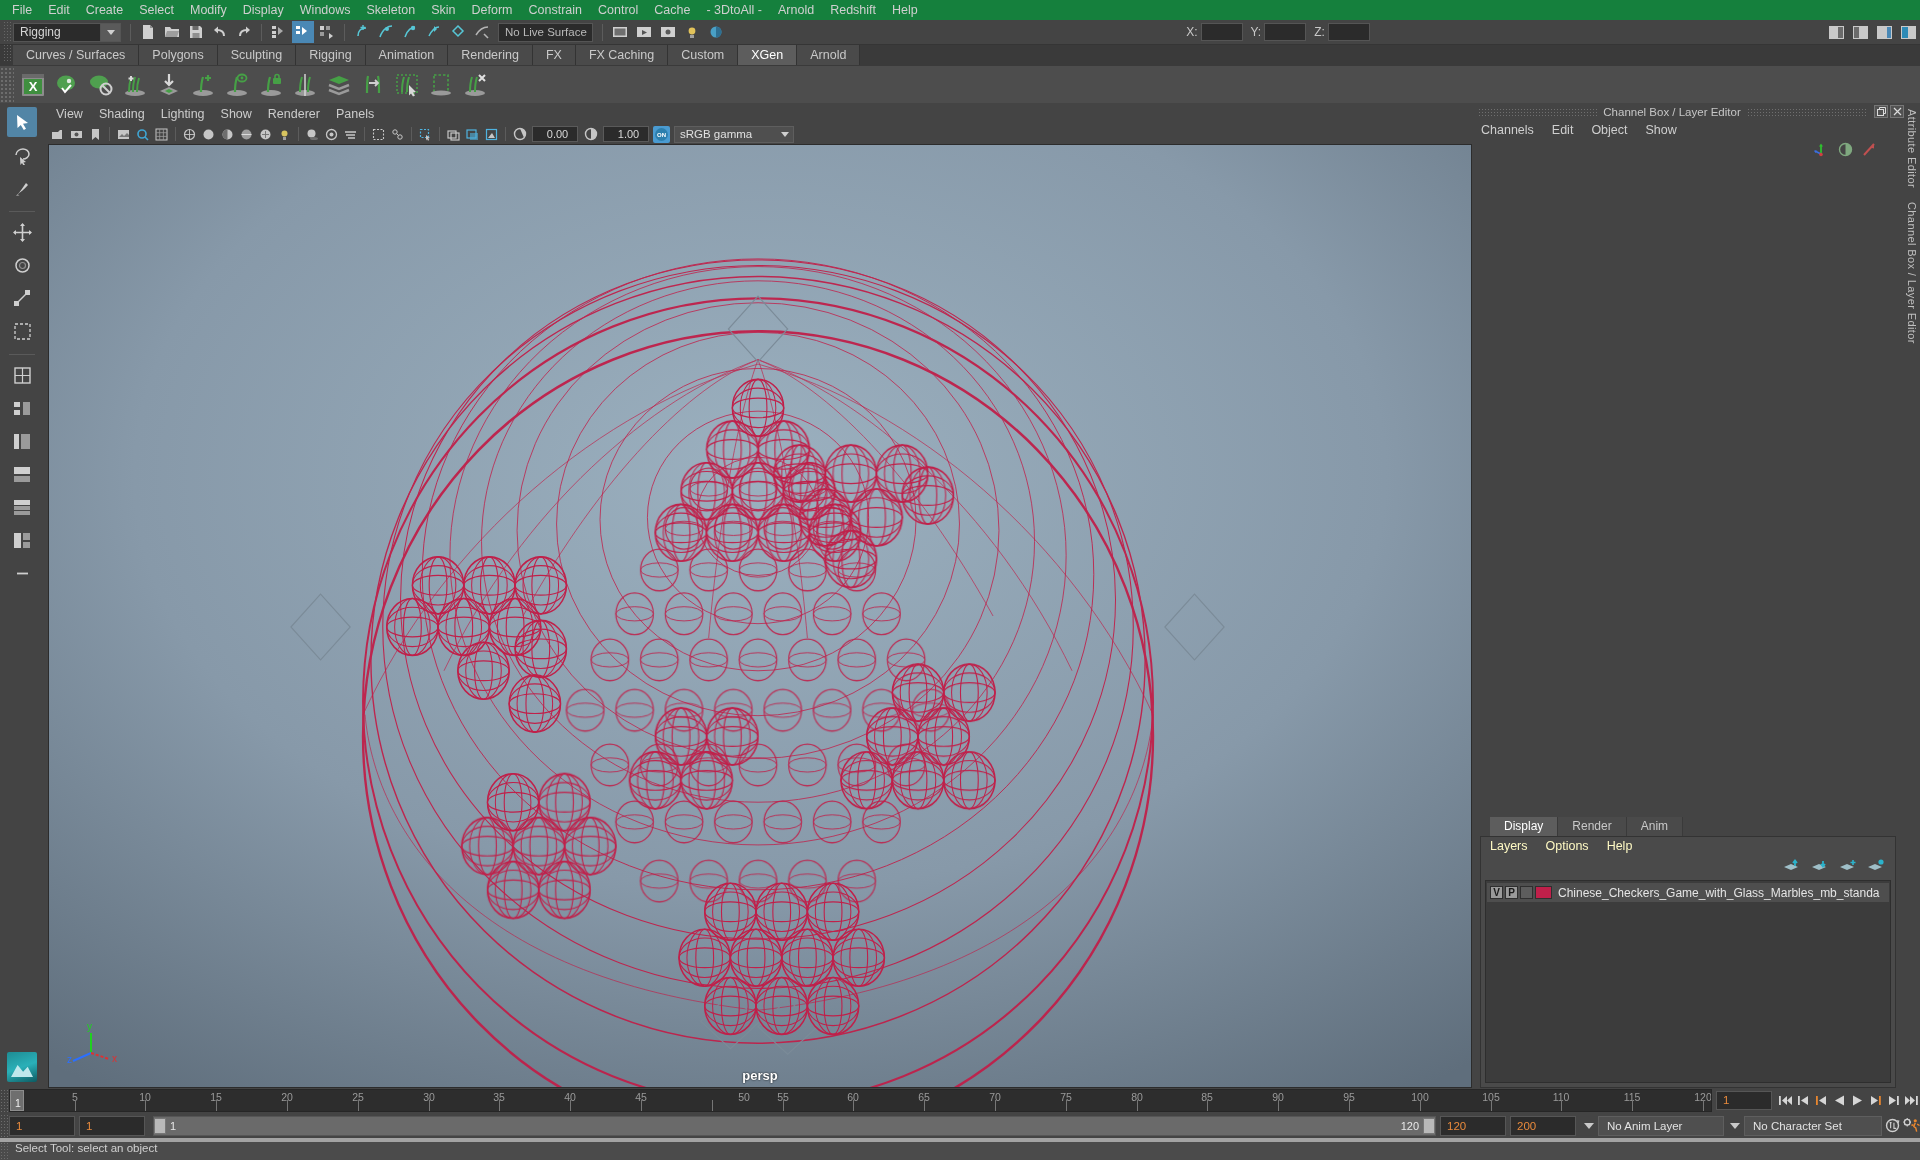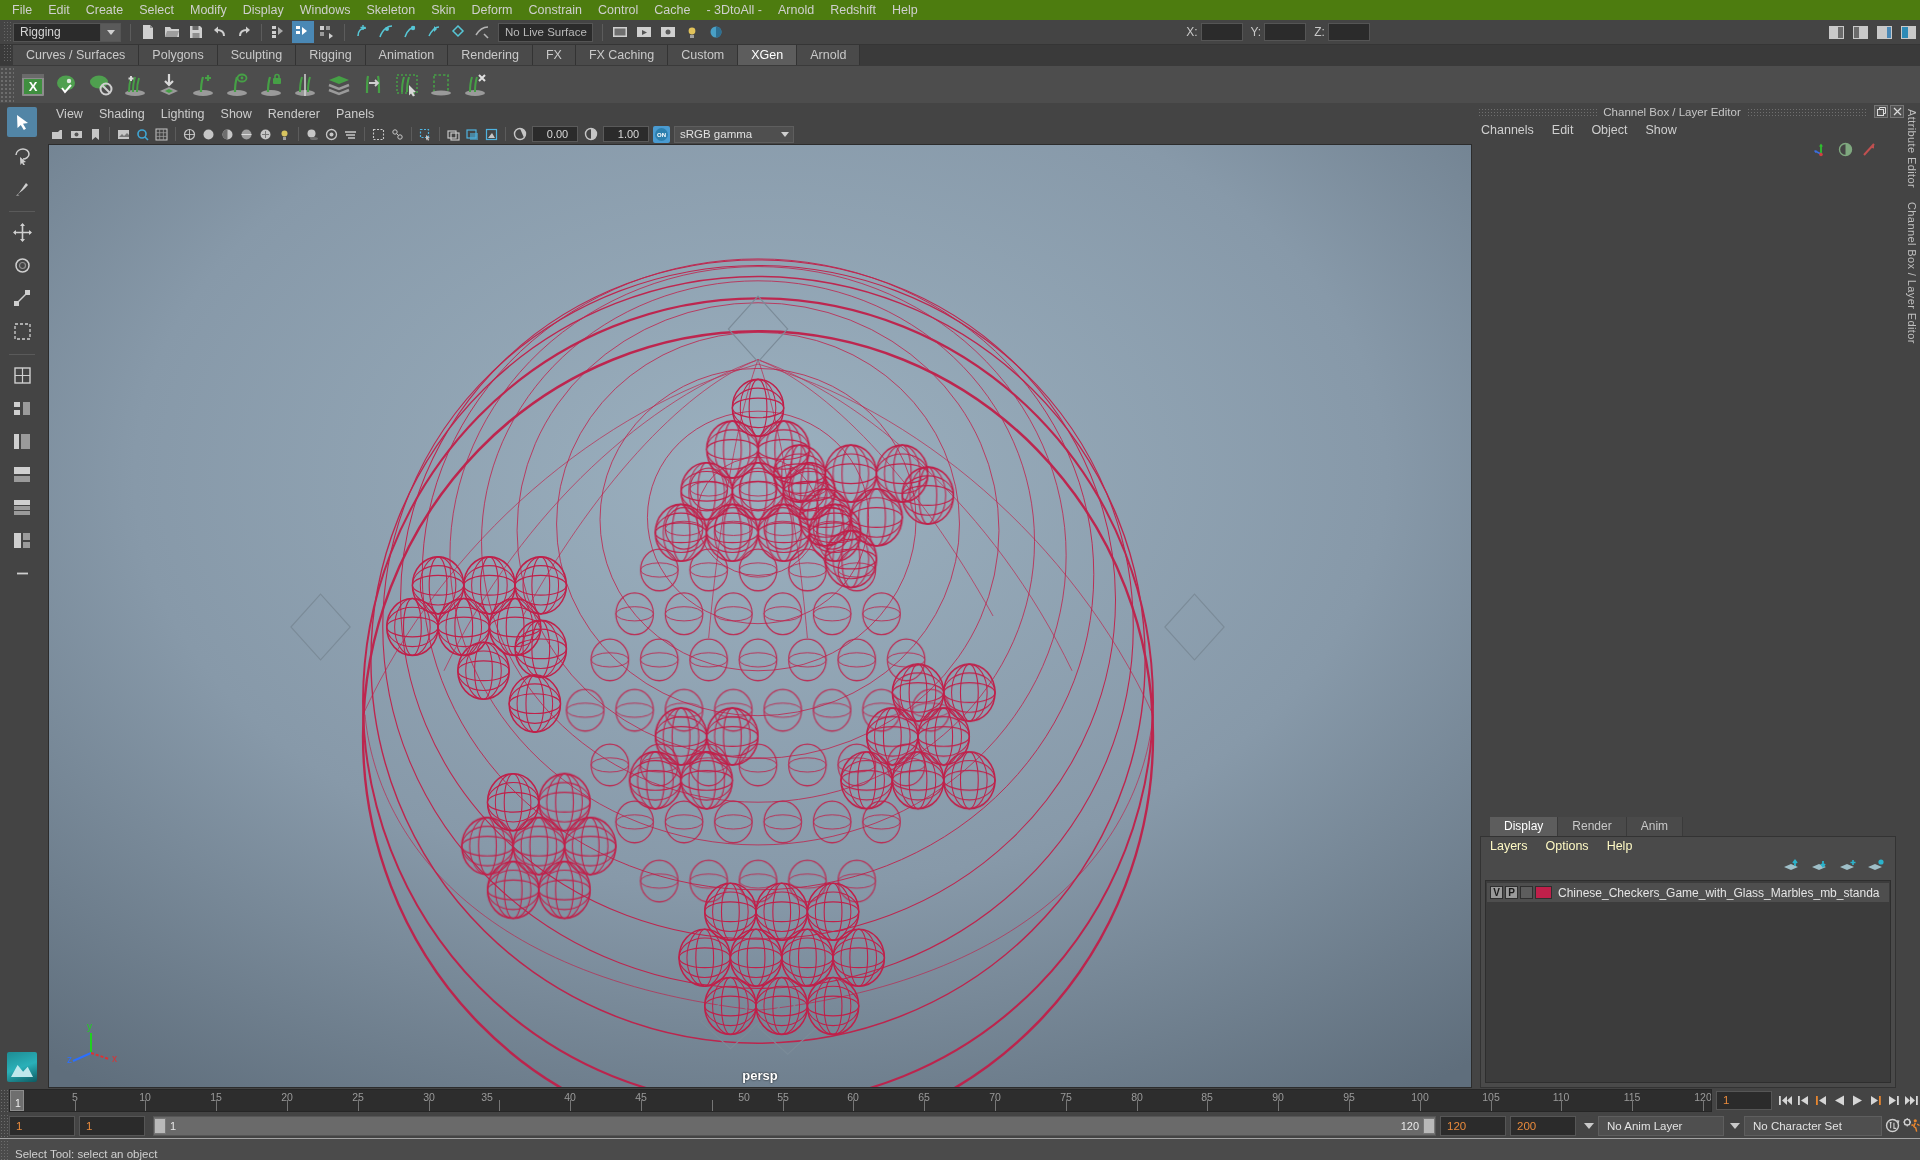--- a/index.html
+++ b/index.html
@@ -26,21 +26,21 @@
   .titlebar .logo:after{
     content:""; position:absolute;left:2px;bottom:1px;width:11px;height:6px;
     background:#9fd8dc; clip-path:polygon(0 100%,35% 10%,60% 55%,80% 25%,100% 100%);
   }
   .titlebar .title{ color:#fff; font-size:13px; letter-spacing:.2px;}
   .winbtns{ position:absolute; right:0; top:0; height:23px; display:flex; }
   .winbtn{ width:45px;height:23px;display:flex;align-items:center;justify-content:center;color:#fff;font-size:13px;}
 
   
   .menubar{
-    height:20px;background:#4d7c0f;display:flex;align-items:center;
+    height:20px;background:#15803d;display:flex;align-items:center;
     flex:0 0 20px;padding-left:4px;
   }
   .menuitem{ padding:0 8px; line-height:20px; font-size:12.5px; color:#cfcfcf; white-space:nowrap;}
 
   
   .toolbar{
     height:25px;background:#444444;display:flex;align-items:center;flex:0 0 25px;
     border-bottom:1px solid #353535;
   }
   .grip{
@@ -228,21 +228,21 @@
   }
 
   
   .cmdline{ height:28px;display:flex;align-items:center;background:#444444;flex:0 0 28px;}
   .cmdlabel{ font-size:12px;color:#d8d8d8;width:44px;text-align:center;flex:0 0 44px;}
   .cmdinput{ flex:1 1 auto;height:22px;background:#2e2e2e;border:1px solid #565656;margin-right:4px;}
   .cmdout{ width:700px;height:22px;background:#4a4a4a;border:1px solid #565656;flex:0 0 700px;margin-right:20px;}
   .cmdicon{ width:22px;height:22px;display:flex;align-items:center;justify-content:center;flex:0 0 22px;}
 
   
-  .helpline{ height:22px;display:flex;align-items:flex-end;background:#4b4b4b;flex:0 0 22px;border-top:1px solid #a3a3a3;}
+  .helpline{ height:22px;display:flex;align-items:flex-start;background:#4b4b4b;flex:0 0 22px;border-top:4px solid #a3a3a3;}
   .helptext{ font-size:11.5px;color:#d0d0d0;padding-left:6px;}
 </style>
 </head>
 <body>
 
 <div class="app">
 
 
   <div class="menubar">
     <div class="menuitem">File</div>
@@ -1353,21 +1353,21 @@
         <div class="ticklbl" style="left: 135px;">10</div>
         <div class="tickline" style="left: 135px;"></div>
         <div class="ticklbl" style="left: 206px;">15</div>
         <div class="tickline" style="left: 206px;"></div>
         <div class="ticklbl" style="left: 277px;">20</div>
         <div class="tickline" style="left: 277px;"></div>
         <div class="ticklbl" style="left: 348px;">25</div>
         <div class="tickline" style="left: 348px;"></div>
         <div class="ticklbl" style="left: 419px;">30</div>
         <div class="tickline" style="left: 419px;"></div>
-        <div class="ticklbl" style="left: 477px;">35</div>
+        <div class="ticklbl" style="left: 489px;">35</div>
         <div class="tickline" style="left: 489px;"></div>
         <div class="ticklbl" style="left: 560px;">40</div>
         <div class="tickline" style="left: 560px;"></div>
         <div class="ticklbl" style="left: 631px;">45</div>
         <div class="tickline" style="left: 631px;"></div>
         <div class="ticklbl" style="left: 734px;">50</div>
         <div class="tickline" style="left: 702px;"></div>
         <div class="ticklbl" style="left: 773px;">55</div>
         <div class="tickline" style="left: 773px;"></div>
         <div class="ticklbl" style="left: 843px;">60</div>

